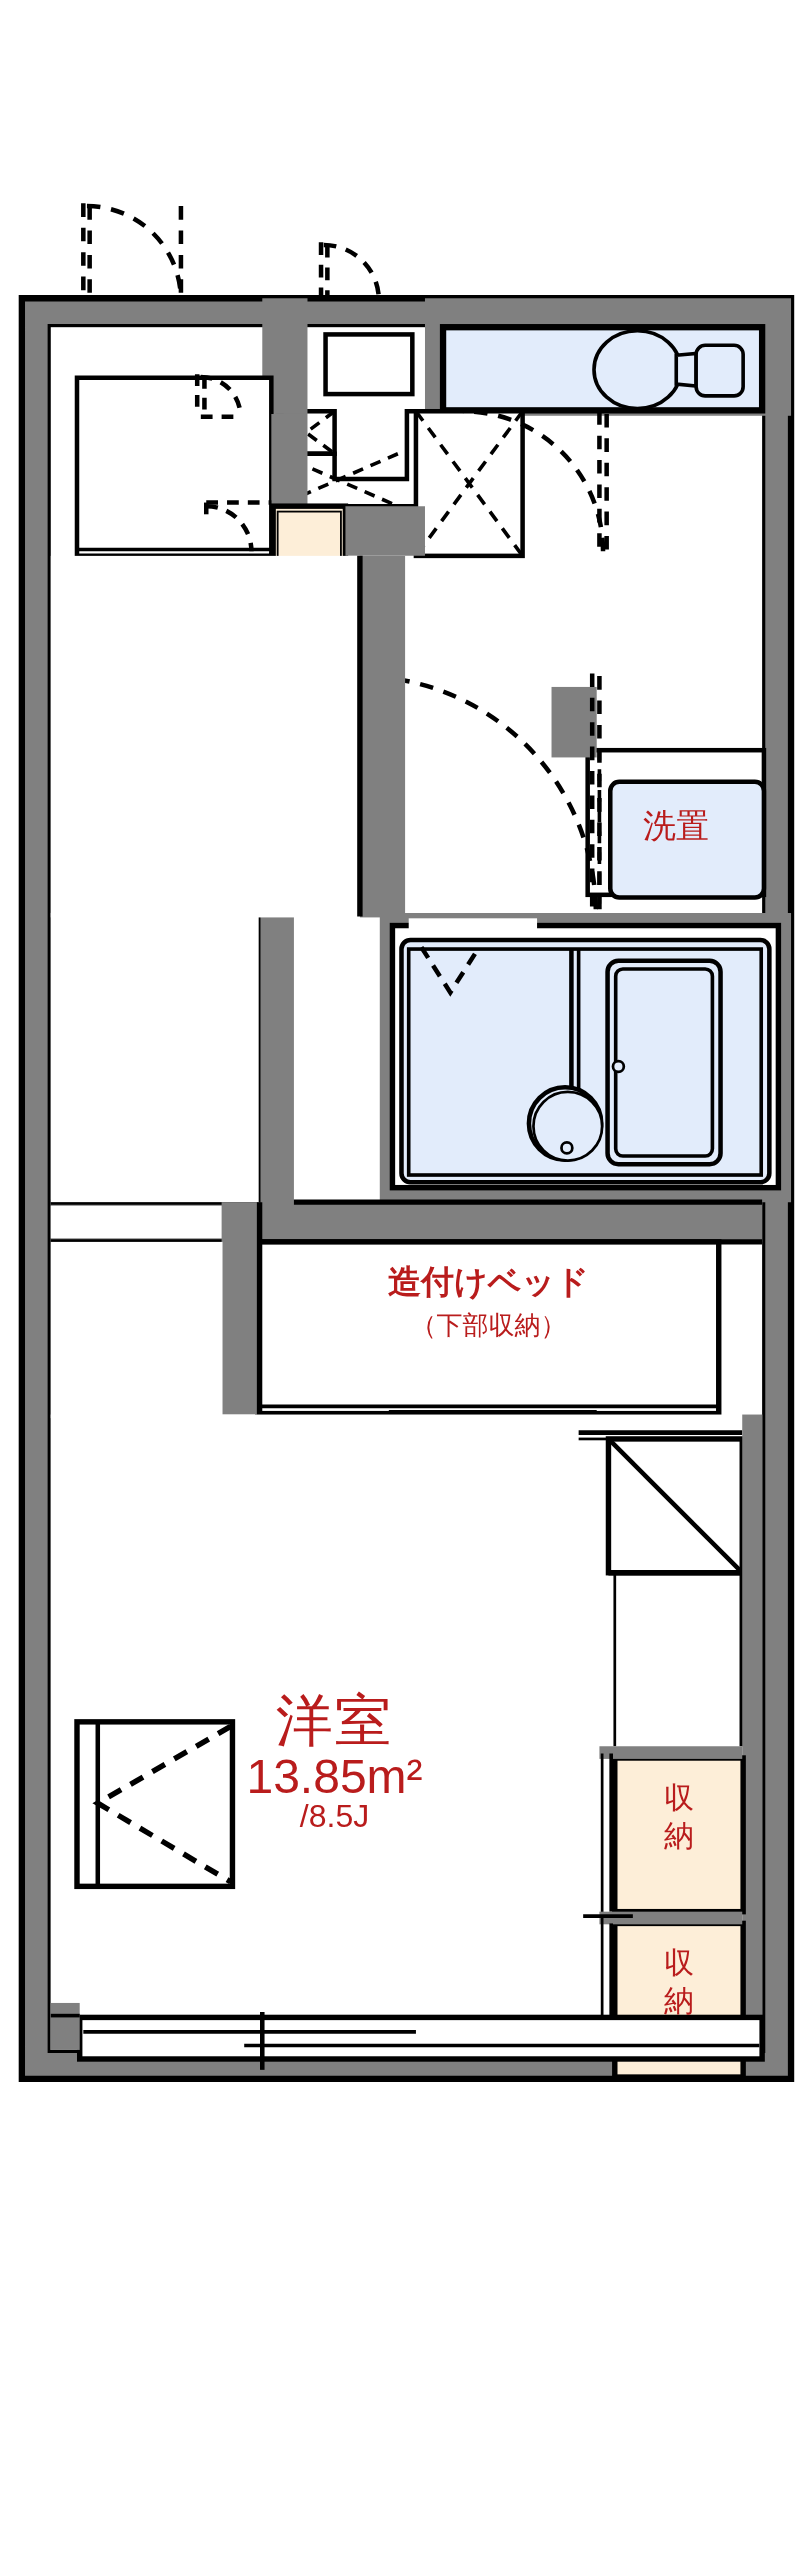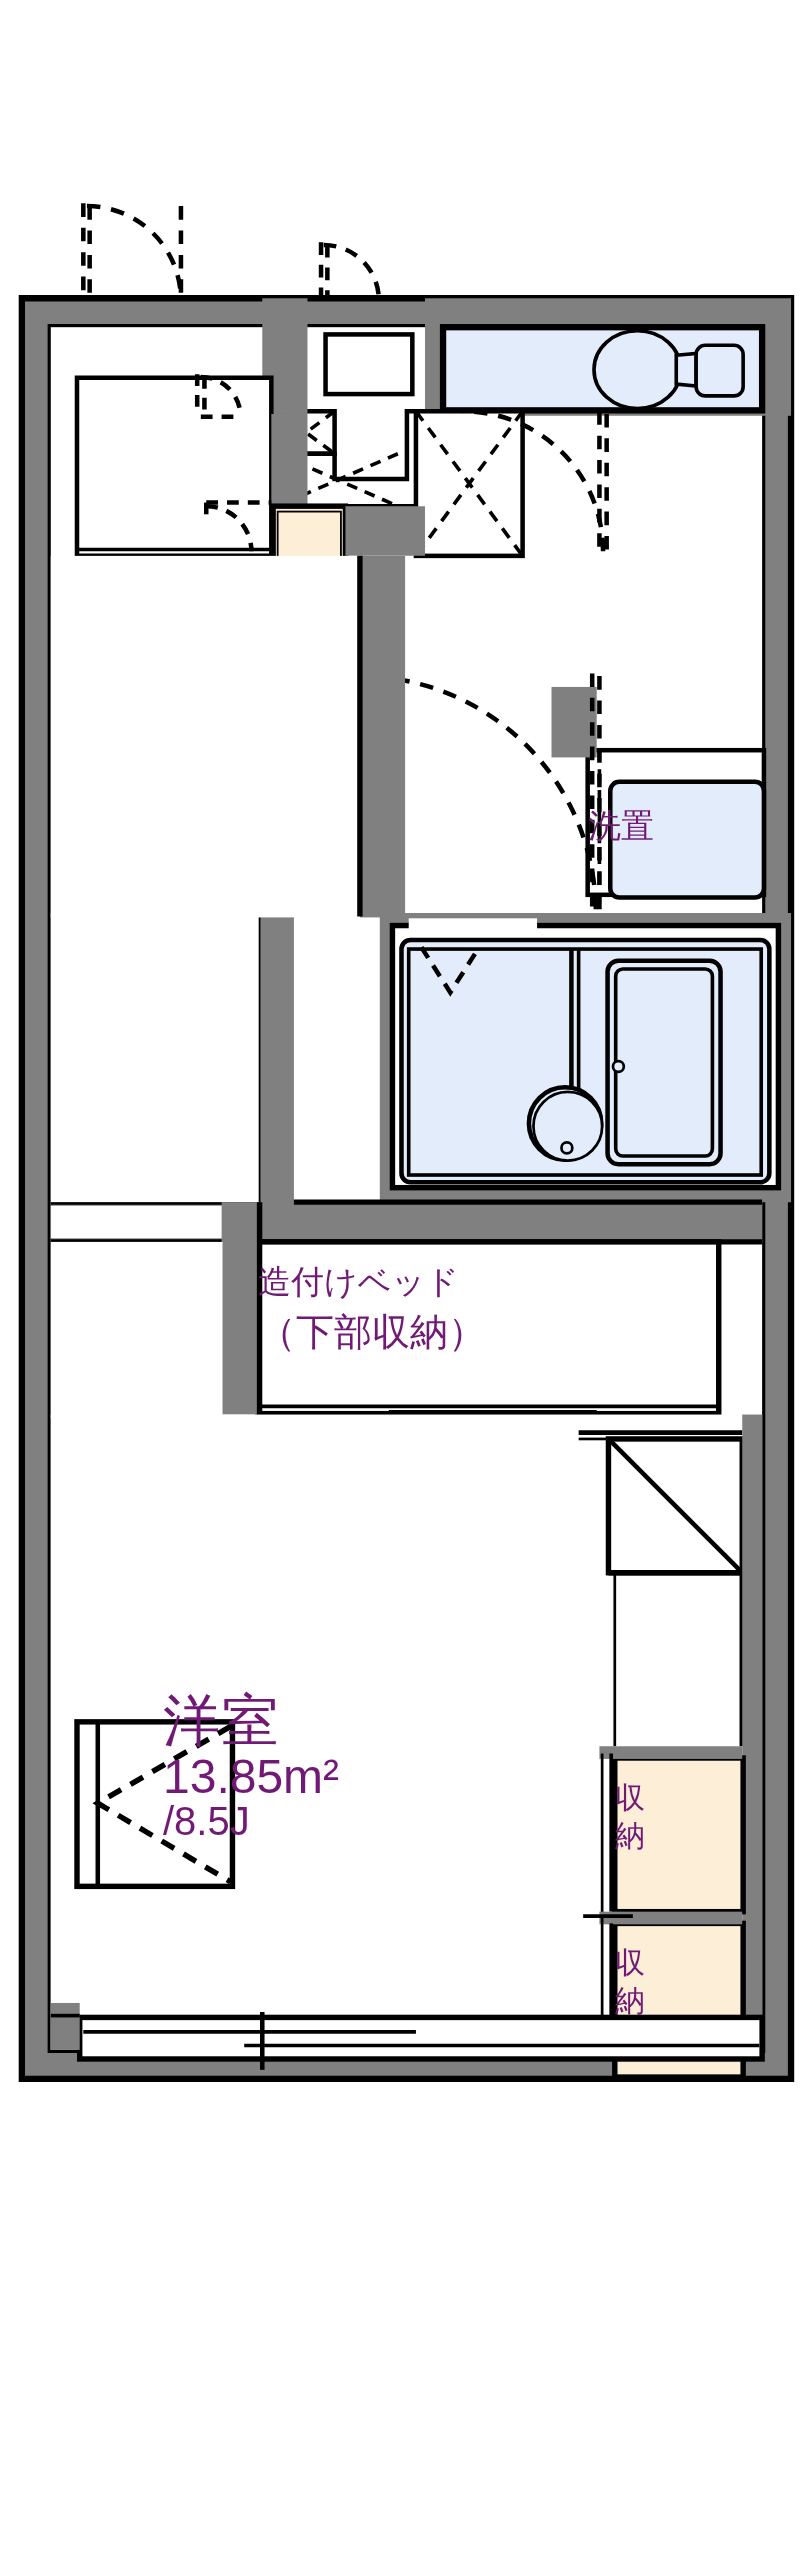--- a/index.html
+++ b/index.html
@@ -21,21 +21,22 @@
   #plan-svg {
     position: absolute;
     left: 0;
     top: 0;
     width: 812px;
     height: 2576px;
     display: block;
   }
   .lbl {
     position: absolute;
-    color: #701a75;
+    color: #b91c1c;
+    text-align: center;
     white-space: pre;
     line-height: 1.06;
     font-family: "Liberation Sans", "DejaVu Sans", sans-serif;
     pointer-events: none;
   }
 </style>
 </head>
 <body>
 
 <div id="plan-root">
@@ -256,29 +257,29 @@
       <line x1="290" y1="2226" x2="290" y2="2290" stroke="#000000" stroke-width="5"></line>
     </g>
 
     <rect x="56" y="2216" width="32" height="52" fill="#808080" stroke="none"></rect>
 
     <line x1="56" y1="2230" x2="88" y2="2230" stroke="#000000" stroke-width="4"></line>
   </svg>
 
   <div class="lbl" style="left:588px; top:809px; width:176px; font-size:33px;">洗置</div>
 
-  <div class="lbl" style="left:258px; top:1265px; width:461px; font-size:33px;">造付けベッド</div>
-
-  <div class="lbl" style="left:258px; top:1312px; width:461px; font-size:38px;">（下部収納）</div>
+  <div class="lbl" style="left:258px; top:1265px; width:461px; font-size:33px;font-weight:bold;">造付けベッド</div>
+
+  <div class="lbl" style="left:258px; top:1312px; width:461px; font-size:26px;">（下部収納）</div>
 
   <div class="lbl" style="left:163px; top:1690px; width:343px; font-size:57px; letter-spacing:1.8px;">洋室</div>
 
   <div class="lbl" style="left:163px; top:1752px; width:343px; font-size:48px;">13.85m²</div>
 
-  <div class="lbl" style="left:163px; top:1800px; width:343px; font-size:40px;">/8.5J</div>
+  <div class="lbl" style="left:163px; top:1800px; width:343px; font-size:32px;">/8.5J</div>
 
   <div class="lbl" style="left:615px; top:1779px; width:128px; font-size:30px; line-height:1.25;">収
 納</div>
 
   <div class="lbl" style="left:615px; top:1944px; width:128px; font-size:30px; line-height:1.25;">収
 納</div>
 
 </div>
 
 

